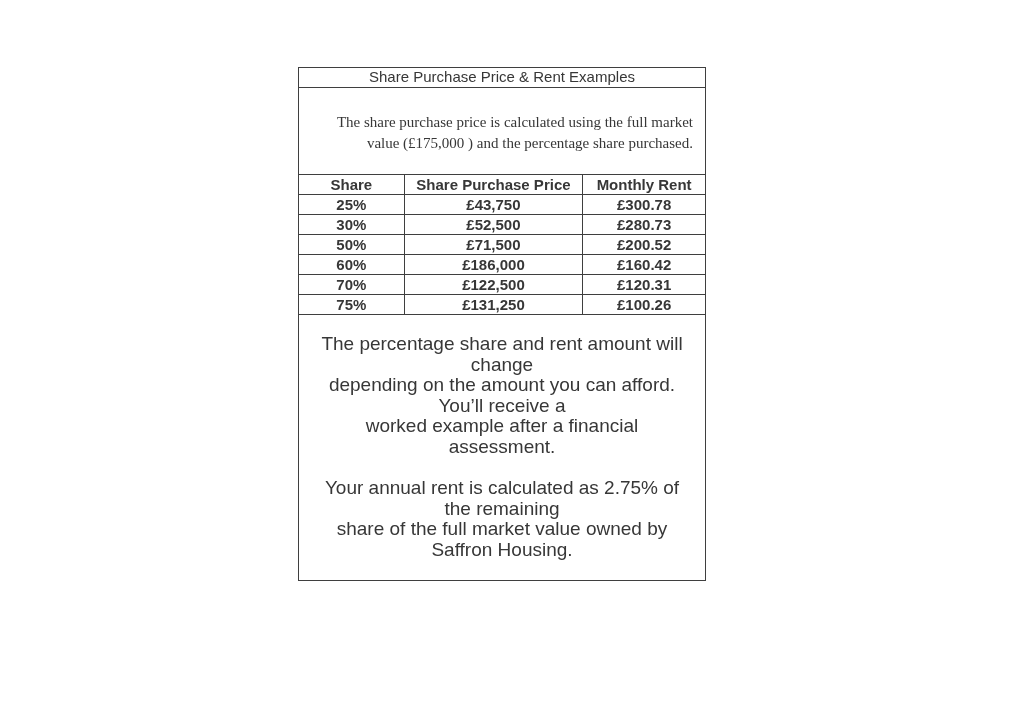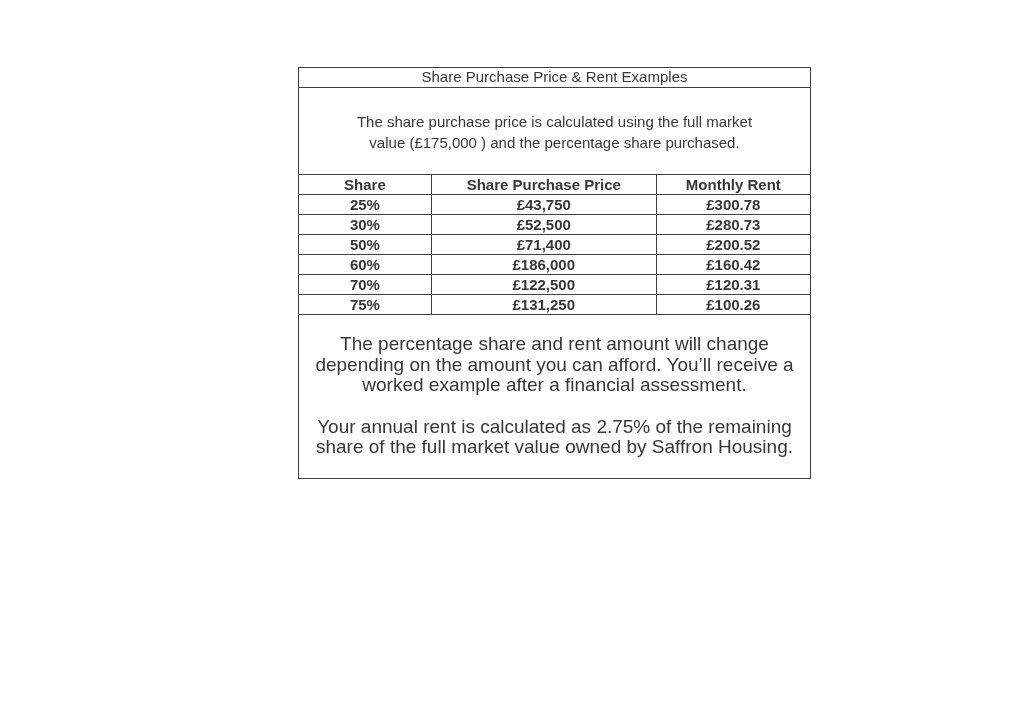--- a/index.html
+++ b/index.html
@@ -9,38 +9,39 @@
     height: 724px;
     background: #ffffff;
     font-family: "Liberation Sans", sans-serif;
     position: relative;
     overflow: hidden;
   }
   .doc-box {
     position: absolute;
     left: 298px;
     top: 67px;
-    width: 513px;
+    width: 408px;
     background: #ffffff;
     border: 1.5px solid #3f3f3f;
     color: #373737;
   }
   .title-row {
     border-bottom: 1.5px solid #3f3f3f;
     text-align: center;
     font-size: 15px;
     line-height: 16px;
     padding: 1px 0 2px;
     white-space: nowrap;
   }
   .intro {
     padding: 24px 12px 0;
-    text-align: center;
+    text-align: right;
     font-size: 15px;
     line-height: 20.5px;
+    font-family: Liberation Serif, serif;
   }
   .intro p, .footer p {
     margin: 0 0 21px;
     white-space: pre-line;
   }
   table {
     width: 100%;
     border-collapse: collapse;
     table-layout: fixed;
   }
@@ -94,21 +95,21 @@
         <td>£43,750</td>
         <td>£300.78</td>
       </tr>
       <tr>
         <td>30%</td>
         <td>£52,500</td>
         <td>£280.73</td>
       </tr>
       <tr>
         <td>50%</td>
-        <td>£71,400</td>
+        <td>£71,500</td>
         <td>£200.52</td>
       </tr>
       <tr>
         <td>60%</td>
         <td>£186,000</td>
         <td>£160.42</td>
       </tr>
       <tr>
         <td>70%</td>
         <td>£122,500</td>

